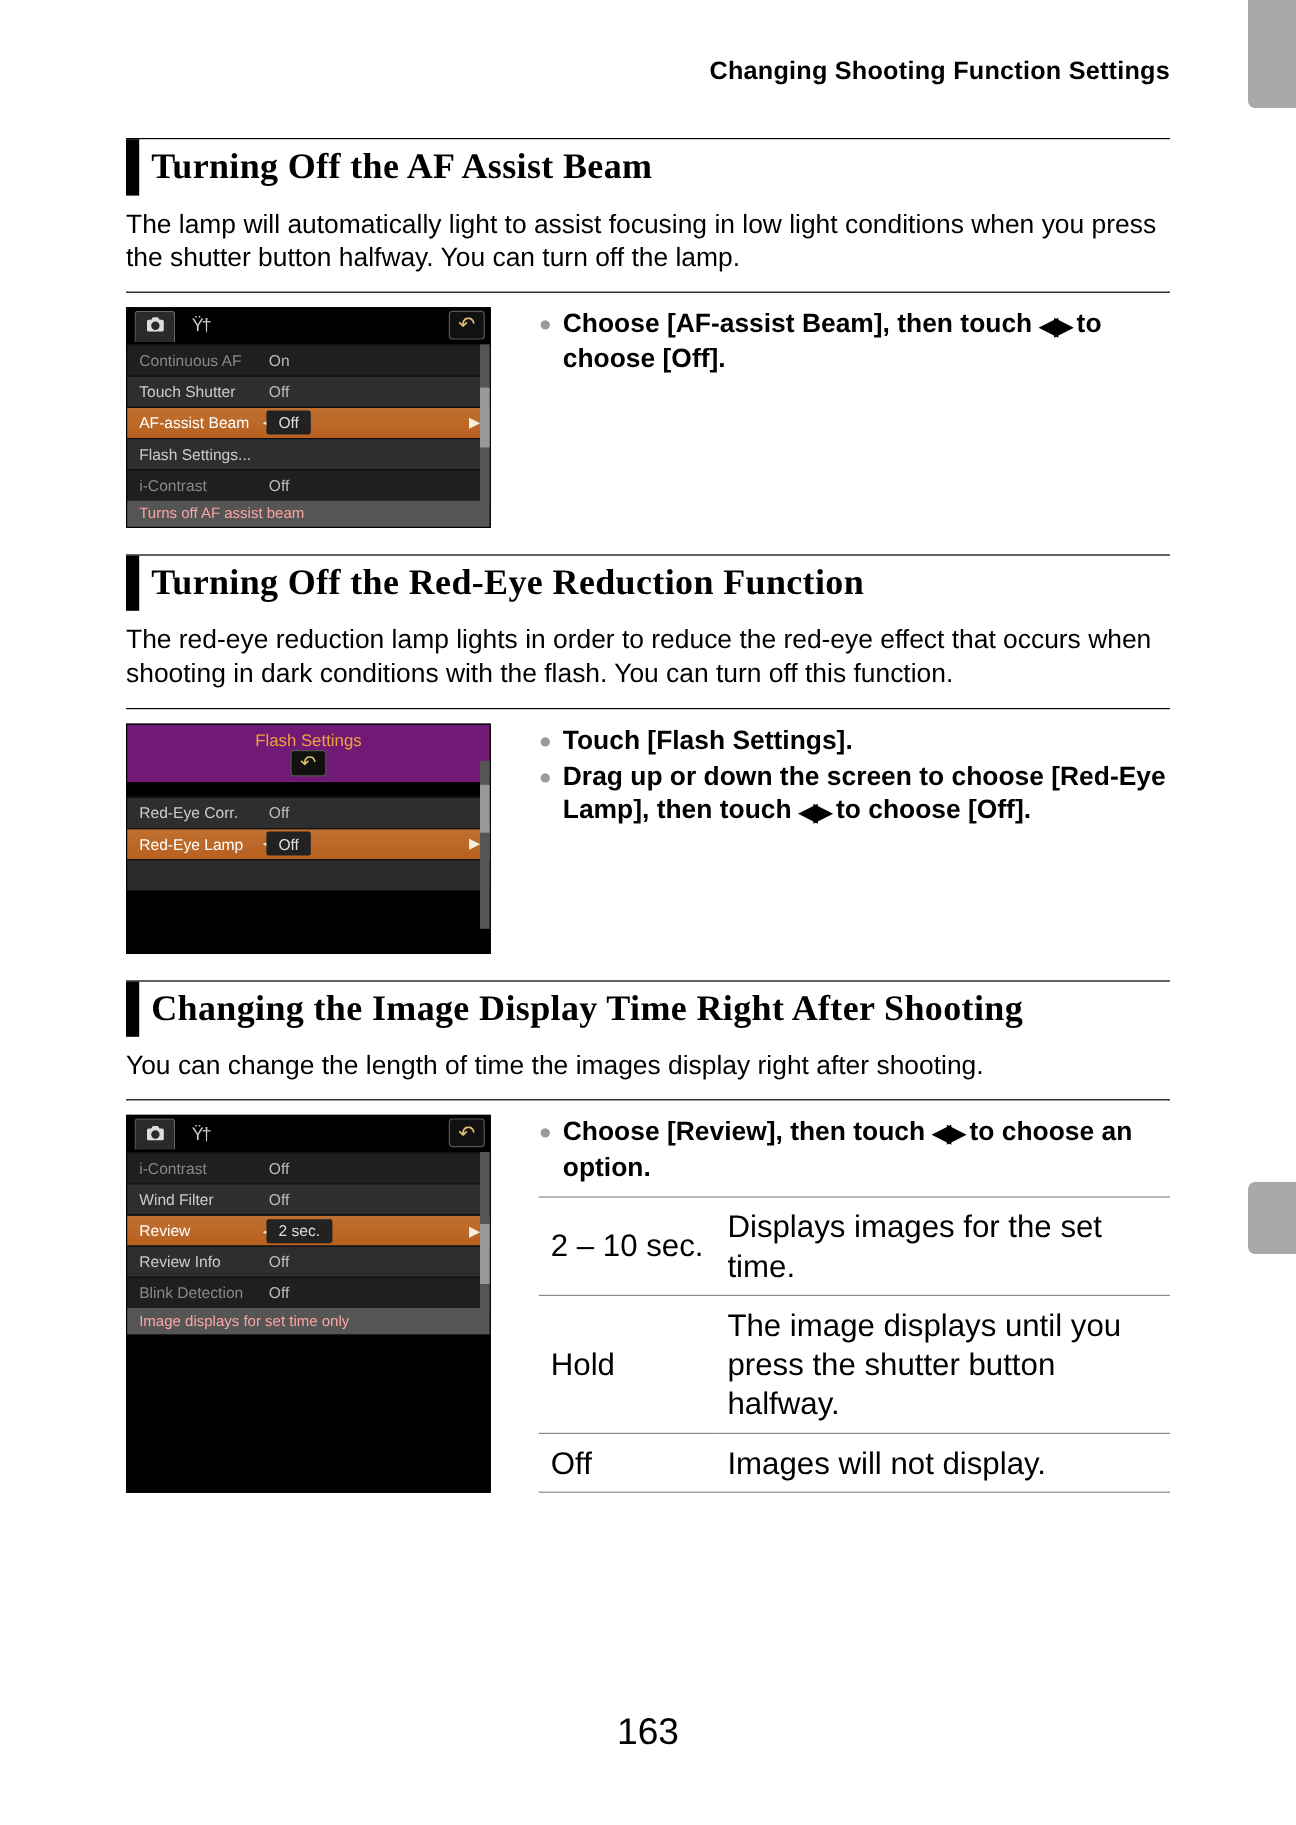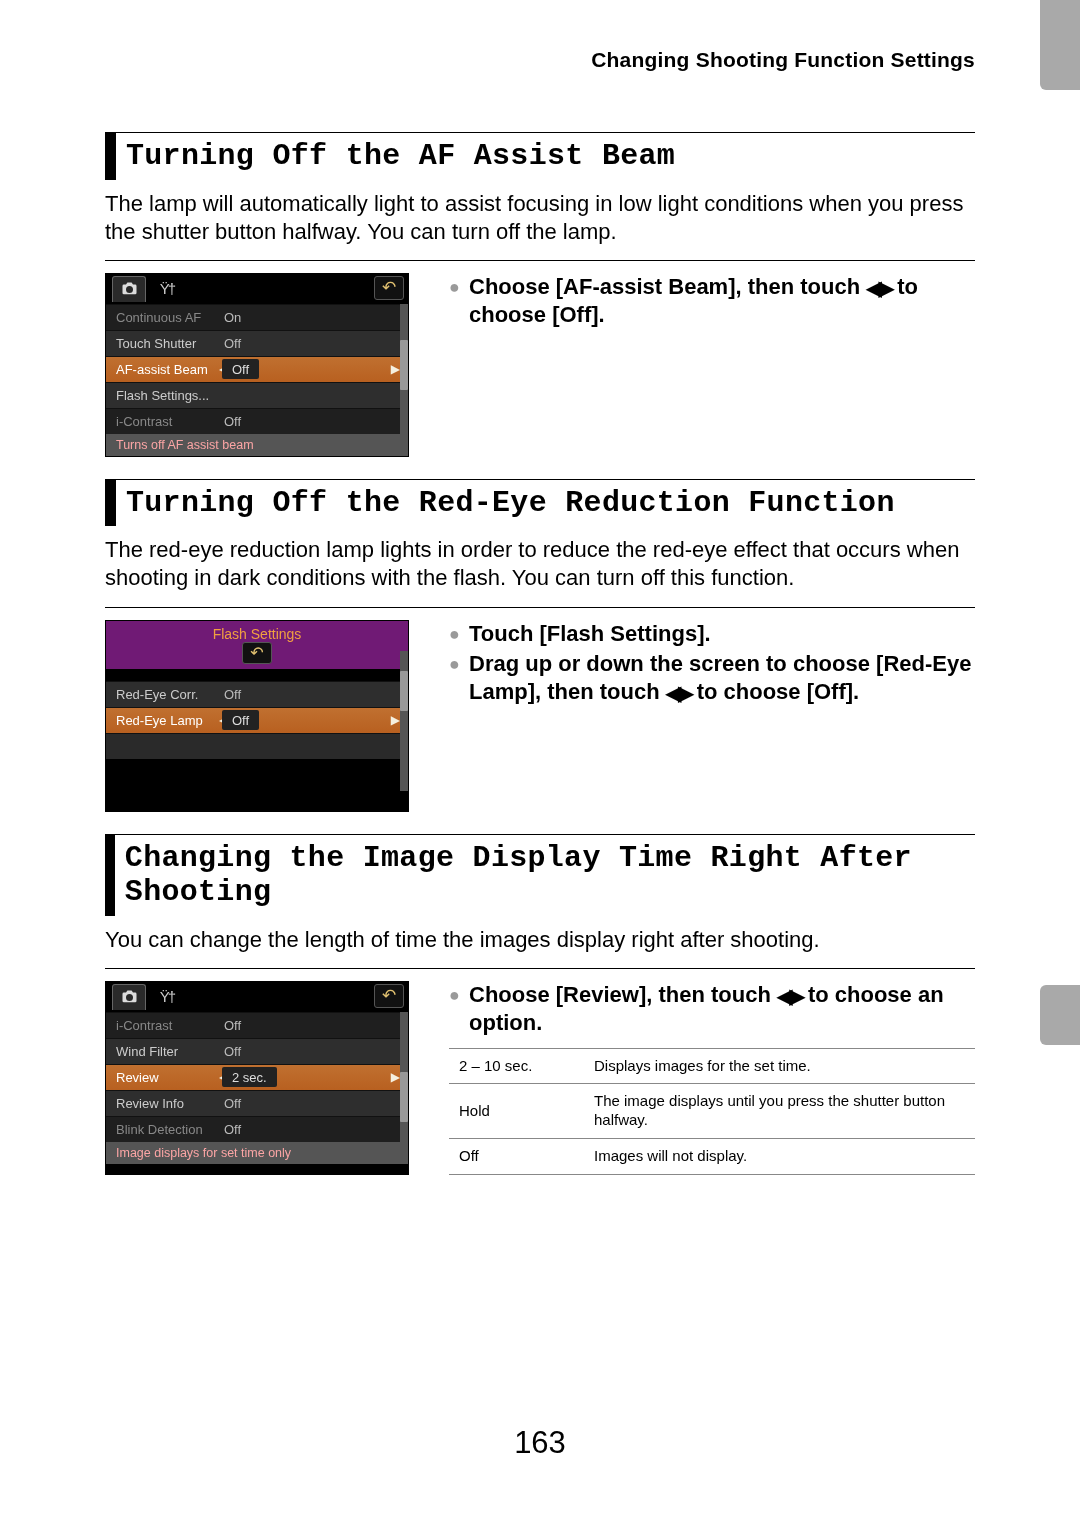--- a/index.html
+++ b/index.html
@@ -29,36 +29,36 @@
   .page {
     position: absolute;
     left: 105px; right: 105px;
     top: 48px; bottom: 60px;
   }
   .header {
     font-family: Arial, Helvetica, sans-serif;
     font-weight: 700;
     font-size: 21px;
     text-align: right;
-    margin-bottom: 60px;
+    margin-bottom: 43px;
     letter-spacing: 0.2px;
   }
   .h2bar {
     display: flex;
     align-items: stretch;
     border-top: 1px solid #000;
     margin-top: 6px;
   }
   .h2bar .bar {
     width: 11px;
     background: #000;
     margin-right: 10px;
   }
   .h2bar h2 {
-    font-family: Liberation Mono, monospace;
+    font-family: Liberation Serif, serif;
     font-weight: 900;
     font-size: 30px;
     line-height: 1.15;
     padding: 6px 0 6px 0;
     letter-spacing: 0.3px;
   }
   .para {
     font-size: 22px;
     line-height: 1.28;
     margin-top: 10px;
@@ -207,21 +207,21 @@
     font-size: 20px;
     vertical-align: -1px;
     font-family: Arial, sans-serif;
   }
 
   
   table.opts {
     border-collapse: collapse;
     width: 100%;
     margin-top: 10px;
-    font-size: 15px;
+    font-size: 26px;
   }
   table.opts td {
     border-top: 1px solid #888;
     border-bottom: 1px solid #888;
     padding: 8px 10px;
     vertical-align: middle;
     line-height: 1.25;
   }
   table.opts td.k { width: 135px; white-space: nowrap; }
 

